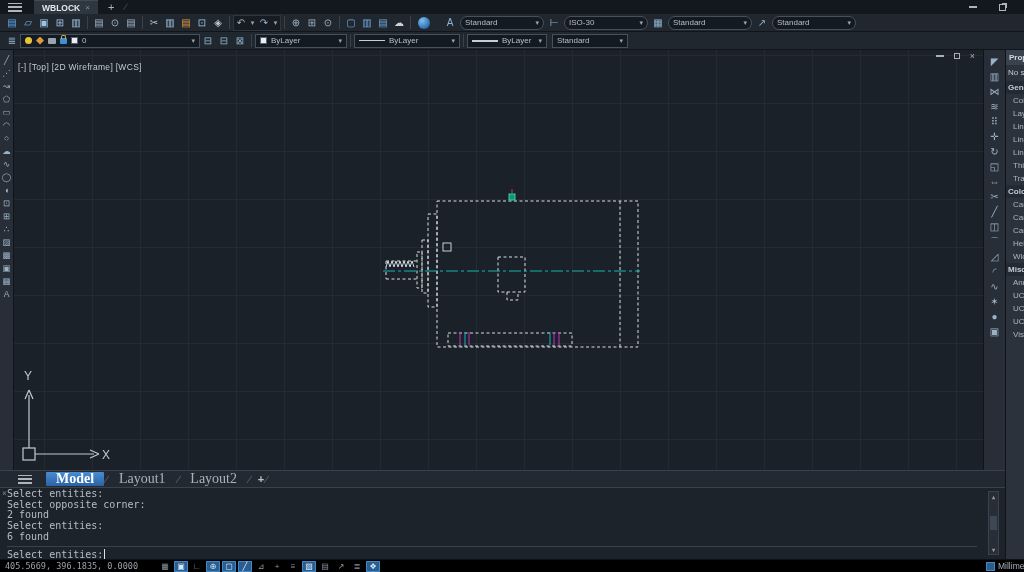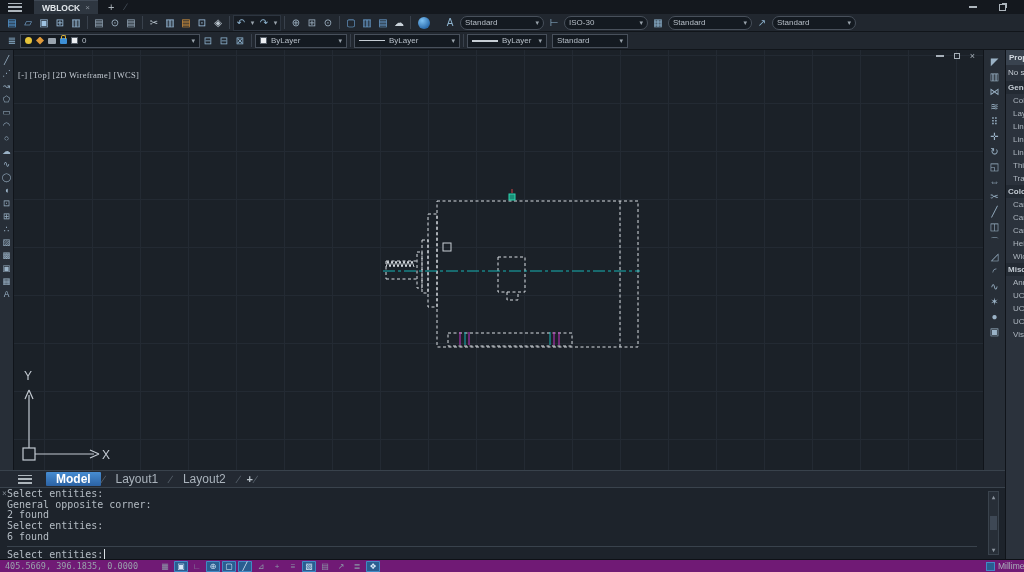--- a/index.html
+++ b/index.html
@@ -57,60 +57,60 @@
          font-size:8.5px;color:#9ab2c6;}
   #rightrail{left:983px;top:50px;width:22px;height:420px;background:#272e37;border-left:1px solid #10141a;
              display:flex;flex-direction:column;align-items:center;padding-top:4px;}
   .rtool{width:16px;height:15px;display:flex;align-items:center;justify-content:center;
          font-size:10px;color:#9ab2c6;}
 
   #canvas{left:14px;top:50px;width:969px;height:420px;background:#1b2128;
           background-image:linear-gradient(to right,#232a33 1px,transparent 1px),
                            linear-gradient(to bottom,#232a33 1px,transparent 1px);
           background-size:48px 48px;background-position:30px 5px;}
-  #vplabel{left:4px;top:20px;font-size:8.5px;color:#c3cad2;letter-spacing:.3px;font-family:Liberation Serif, serif;}
+  #vplabel{left:4px;top:12px;font-size:8.5px;color:#c3cad2;letter-spacing:.3px;}
   #canvaswin{right:8px;top:3px;display:flex;gap:10px;align-items:center;color:#a7b0b9;}
   #canvaswin .minbar{background:#a7b0b9;}
   #canvaswin .box{width:6px;height:6px;border:1px solid #a7b0b9;}
   #canvaswin .x{font-size:9px;line-height:6px;}
 
   
   #propsliver{left:1005px;top:50px;width:19px;height:509px;background:#2b323c;border-left:1px solid #10141a;
               overflow:hidden;}
   #propsliver .phead{height:15px;background:#39434f;color:#d2d9e0;font-size:8px;font-weight:bold;
                      line-height:15px;padding-left:3px;white-space:nowrap;}
   .prow{height:13px;line-height:13px;font-size:8px;color:#aeb6bf;padding-left:7px;white-space:nowrap;}
   .prow.nosel{padding-left:2px;color:#c3cad2;height:16px;line-height:16px;}
   .psec{height:13px;line-height:13px;font-size:8px;font-weight:bold;color:#c3cad2;background:#232a33;
         padding-left:2px;white-space:nowrap;}
 
   
   #tabbar{left:0;top:470px;width:1005px;height:17px;background:#232932;border-top:1px solid #39424c;
           display:flex;align-items:center;}
   #tabbar .hamb{margin-left:18px;margin-right:14px;}
-  .ltab{height:14px;line-height:14px;font-size:12px;color:#aab3bc;padding:0 10px;}
+  .ltab{height:14px;line-height:14px;font-size:14px;color:#aab3bc;padding:0 10px;font-family:Liberation Serif, serif;}
   .ltab.active{background:linear-gradient(#478dd2,#2b62a4);color:#fff;font-weight:bold;border-radius:1px;}
   .tslash{color:#5a646e;font-size:10px;transform:skewX(-22deg);margin:0 1px;}
   .addtab{color:#b9c2ca;font-size:11px;margin-left:6px;font-weight:bold;}
 
   
   #command{left:0;top:487px;width:1005px;height:72px;background:#1d232b;border-top:1px solid #3a434d;
            font-family:"DejaVu Sans Mono",monospace;font-size:10px;color:#b4bcc4;}
   #cmdclose{left:2px;top:1px;font-size:8px;color:#7c858f;}
   #cmdhist{left:7px;top:1px;line-height:10.7px;}
   #cmdhist p{margin:0;}
   #cmdprompt{left:7px;top:58px;width:970px;border-top:1px solid #39424c;padding-top:2px;line-height:11px;}
   .cursor{display:inline-block;width:1px;height:10px;background:#dde2e7;vertical-align:-1px;margin-left:1px;}
   #cmdscroll{left:988px;top:3px;width:11px;height:64px;background:#272e37;border:1px solid #3a434d;
              display:flex;flex-direction:column;align-items:center;justify-content:space-between;
              font-size:6px;color:#8b949e;padding:1px 0;}
   #cmdscroll .thumb{width:7px;height:14px;background:#3e4855;}
 
   
-  #statusbar{left:0;top:559px;width:1024px;height:13px;background:#701a75;border-top:1px solid #0e1116;
+  #statusbar{left:0;top:559px;width:1024px;height:13px;background:#000000;border-top:1px solid #0e1116;
              display:flex;align-items:center;}
   #coords{font-family:"DejaVu Sans Mono",monospace;font-size:8.5px;color:#99a2ac;margin-left:5px;}
   #toggles{position:absolute;left:158px;display:flex;gap:2px;}
   .stog{width:14px;height:11px;display:flex;align-items:center;justify-content:center;
         font-size:8px;color:#8b99a7;border-radius:1px;}
   .stog.on{background:#2a5d90;color:#d8e9f8;box-shadow:inset 0 0 0 1px #4189c6;}
   #units{position:absolute;left:986px;width:38px;display:flex;align-items:center;gap:3px;
          overflow:hidden;font-size:8.5px;color:#a9b2bb;white-space:nowrap;}
   .unitsicon{width:9px;height:9px;background:#2a5d90;box-shadow:inset 0 0 0 1px #4189c6;flex:0 0 auto;}
 </style>
@@ -385,21 +385,21 @@
       <span class="tslash">/</span>
     </div>
   <span class="addtab">+</span>
   <span class="tslash">/</span>
 </div>
 
 <div id="command" class="abs">
   <span id="cmdclose" class="abs">×</span>
   <div id="cmdhist" class="abs">
       <p>Select entities:</p>
-      <p>General opposite corner:</p>
+      <p>Select opposite corner:</p>
       <p>2 found</p>
       <p>Select entities:</p>
       <p>6 found</p>
     </div>
   <div id="cmdprompt" class="abs">
     <span>Select entities:</span><span class="cursor"></span>
   </div>
   <div id="cmdscroll" class="abs">
     <span>▲</span>
     <span class="thumb"></span>

